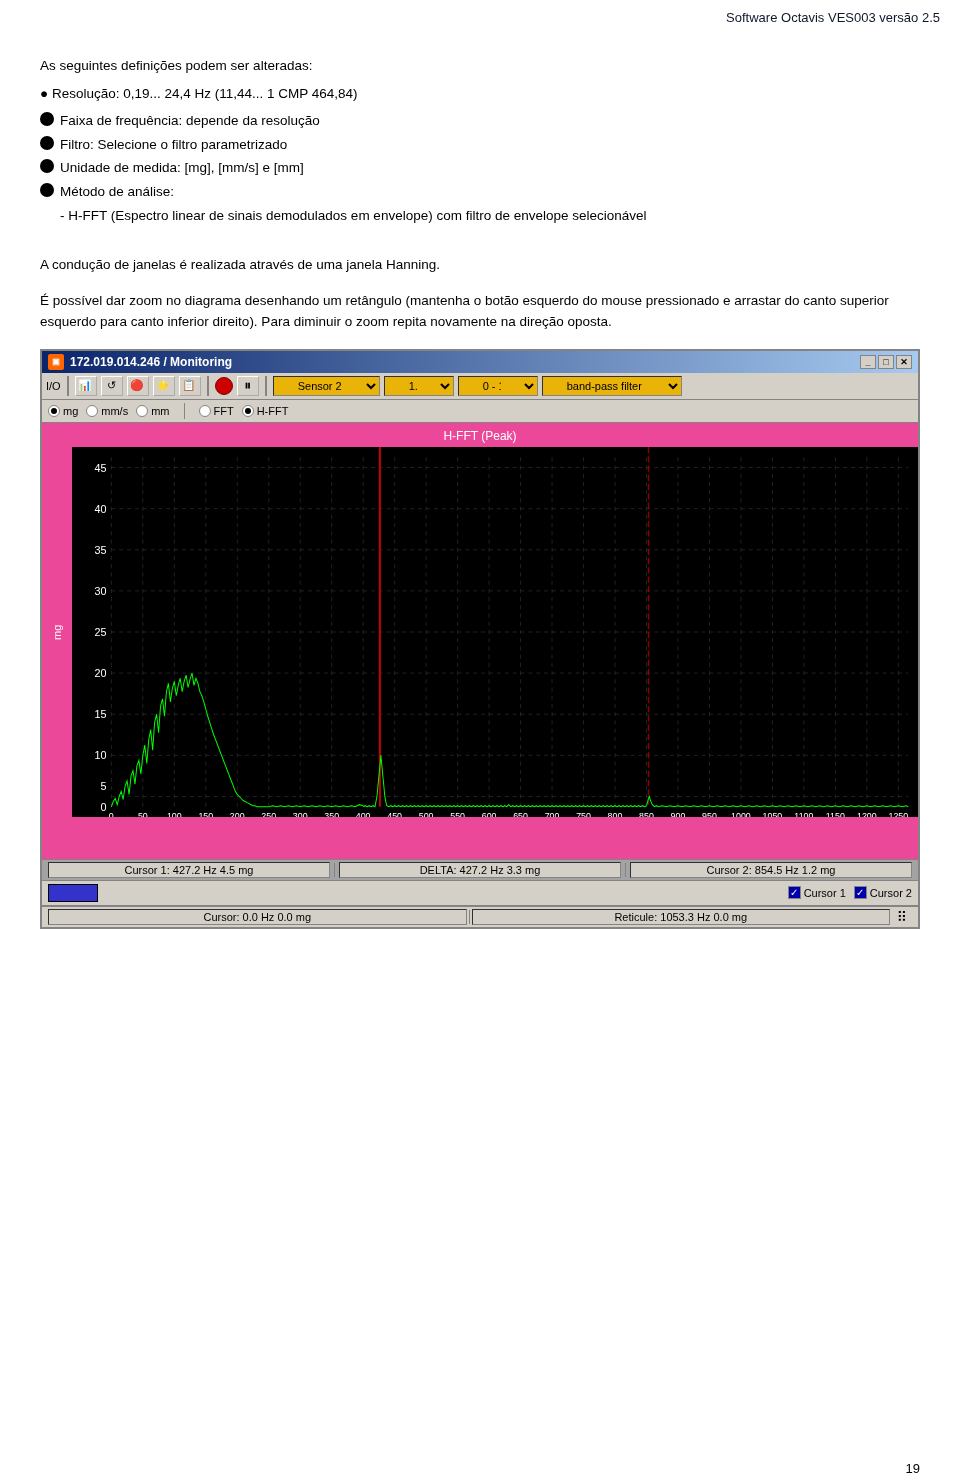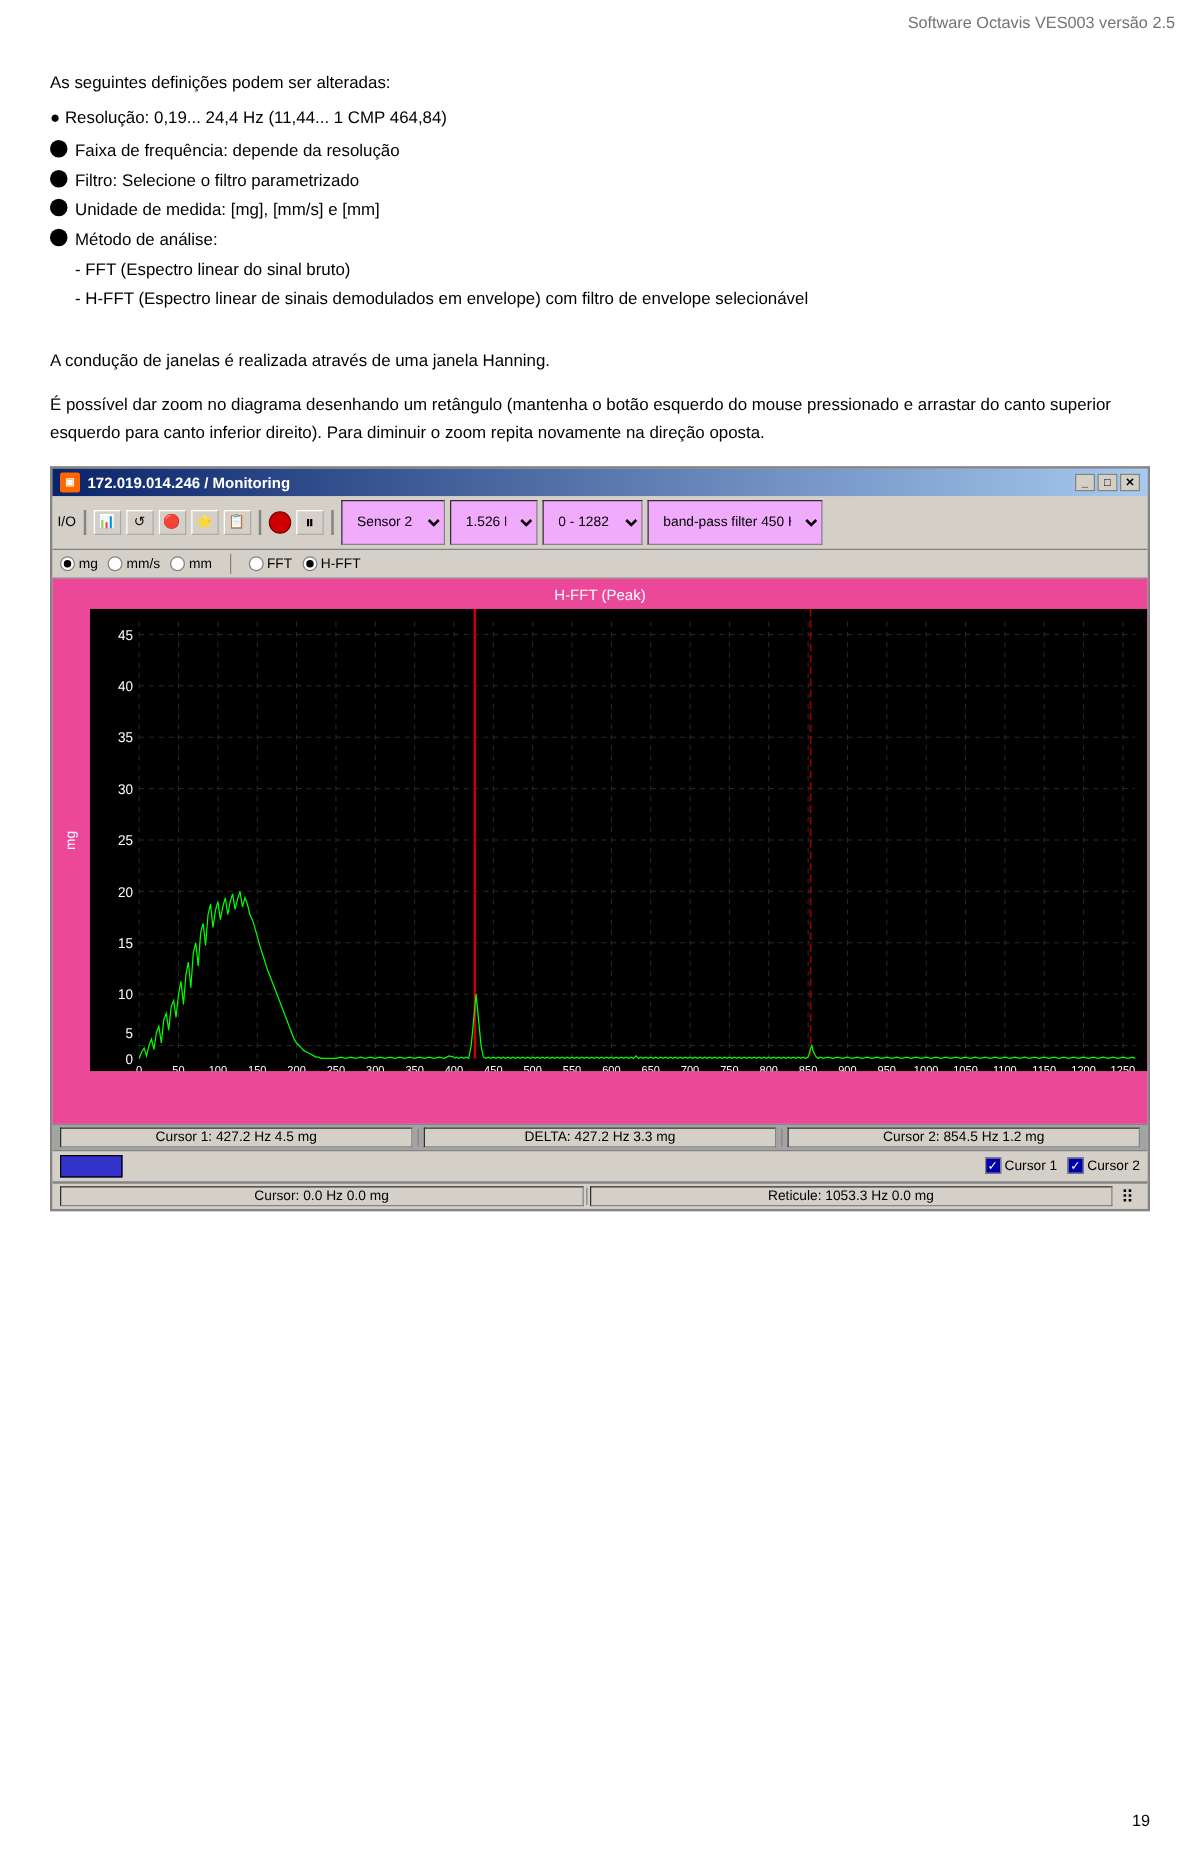--- a/index.html
+++ b/index.html
@@ -9,21 +9,21 @@
       font-size: 14px;
       color: #000;
       width: 960px;
       min-height: 1484px;
       position: relative;
     }
     .page-header {
       text-align: right;
       padding: 10px 20px 0 0;
       font-size: 13px;
-      color: #737373;
+      color: #0f172a;
     }
     .content {
       padding: 30px 40px 20px 40px;
     }
     .intro-text {
       font-size: 13.5px;
       line-height: 1.6;
       margin-bottom: 18px;
     }
     .intro-text p {
@@ -133,25 +133,25 @@
       margin: 0 2px;
     }
     .toolbar-red-circle {
       width: 18px;
       height: 18px;
       border-radius: 50%;
       background: #cc0000;
       border: 1px solid #800000;
     }
     .dropdown-select {
-      height: 36px;
-      font-size: 11px;
-      background: #f0abfc;
+      height: 20px;
+      font-size: 11px;
+      background: #eab308;
       border: 1px inset #848484;
-      padding: 0 8px;
+      padding: 0 20px;
     }
     .window-controls-row {
       background: #d4d0c8;
       padding: 3px 6px;
       display: flex;
       align-items: center;
       gap: 10px;
       border-bottom: 1px solid #848484;
     }
     .radio-group {
@@ -288,21 +288,21 @@
       background: #d4d0c8;
       border-top: 2px solid #848484;
       padding: 2px 6px;
       display: flex;
       align-items: center;
       font-size: 11px;
       gap: 2px;
     }
     .page-number {
       position: absolute;
-      bottom: 20px;
+      bottom: 8px;
       right: 40px;
       font-size: 13px;
     }
     .bottom-spacer {
       height: 60px;
     }
   </style>
 </head>
 <body>
 
@@ -323,23 +323,20 @@
       <div class="bullet-dot"></div>
       <span>Filtro: Selecione o filtro parametrizado</span>
     </div>
     <div class="bullet-item">
       <div class="bullet-dot"></div>
       <span>Unidade de medida: [mg], [mm/s] e [mm]</span>
     </div>
     <div class="bullet-item">
       <div class="bullet-dot"></div>
       <span>Método de análise:</span>
-    </div>
-    <div class="dash-item">
-      <span>- FFT (Espectro linear do sinal bruto)</span>
     </div>
     <div class="dash-item">
       <span>- H-FFT (Espectro linear de sinais demodulados em envelope) com  filtro de envelope selecionável</span>
     </div>
   </div>
 
   <div class="section-text">
     <span>A condução de janelas é realizada através de uma janela Hanning.</span>
   </div>
 

